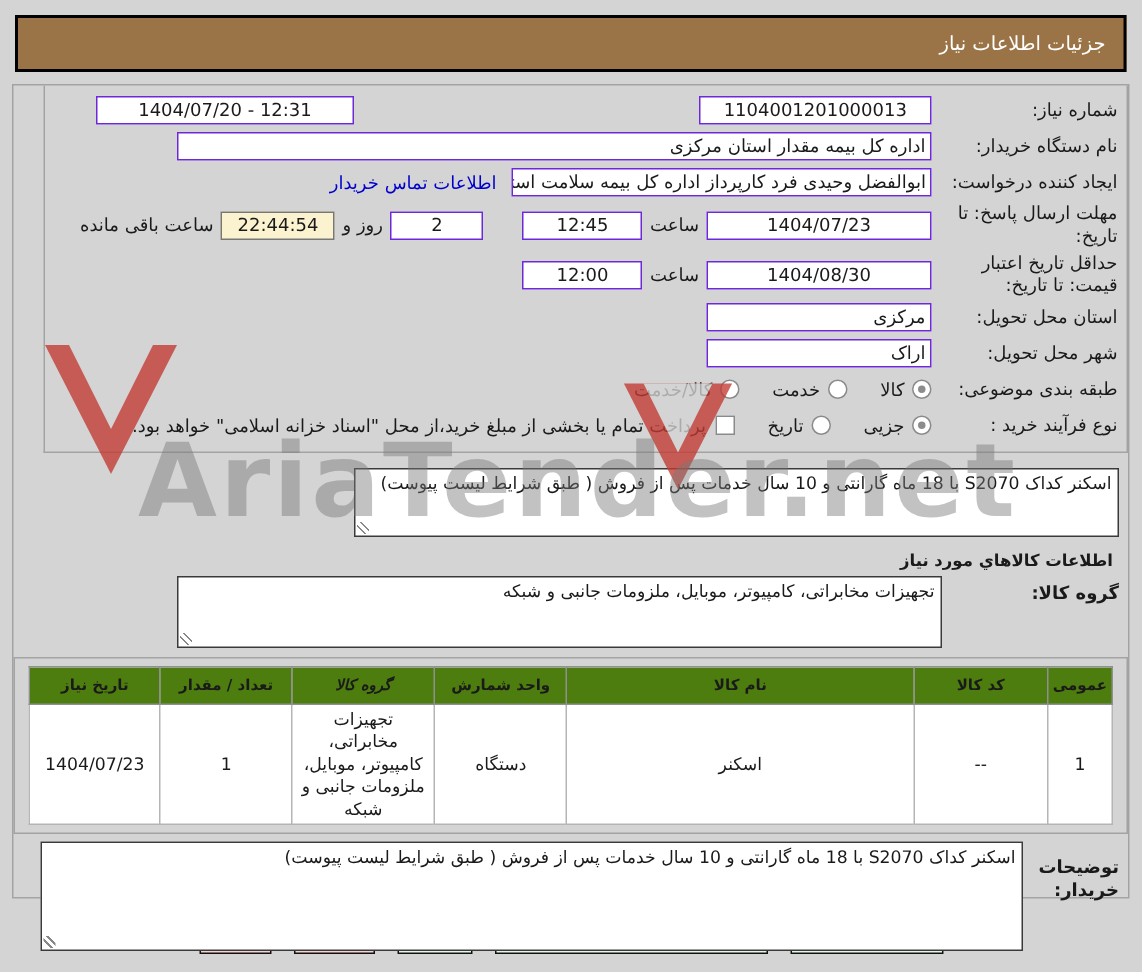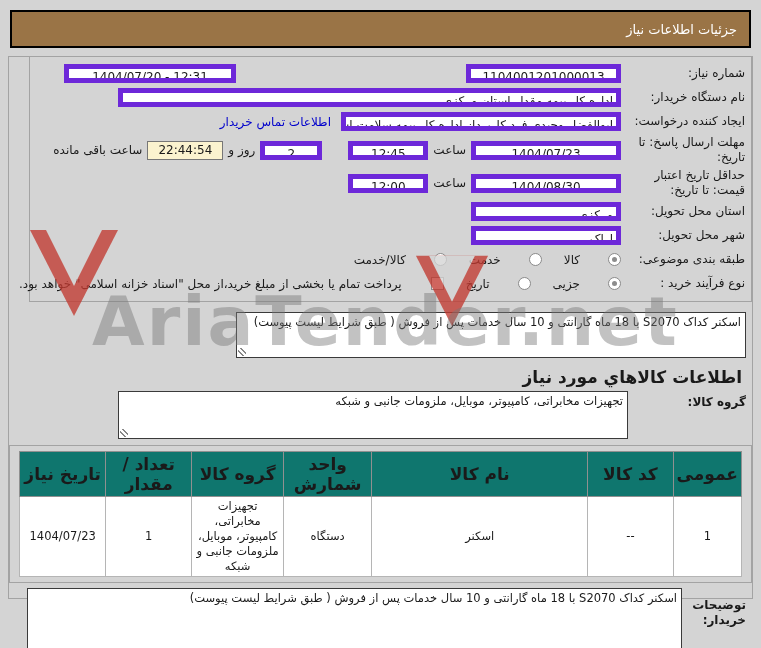--- a/index.html
+++ b/index.html
@@ -51,21 +51,21 @@
   }
   .flabel {
     width: 124px;
     flex-shrink: 0;
     padding-left: 4px;
     line-height: 1.25;
     font-size: 12px;
   }
   .box {
     background: #fff;
-    border: 5px solid #6d28d9;
+    border: 1px solid #6d28d9;
     height: 19px;
     line-height: 17px;
     padding: 0 3px;
     font-size: 12px;
     white-space: nowrap;
     overflow: hidden;
   }
   .center { text-align: center; }
   .w155 { width: 155px; }
   .w170 { width: 172px; }
@@ -82,21 +82,21 @@
     line-height: 17px;
     width: 76px;
     text-align: center;
     font-size: 12px;
   }
   .link { color: #0000cc; cursor: pointer; margin-right: 10px; white-space: nowrap; }
   .leftpair { display: flex; align-items: center; margin-left: 30px; }
   .spacer { flex: 1; }
 
   
-  .opt { display: flex; align-items: center; margin-left: 22px; white-space: nowrap; gap: 23px; }
+  .opt { display: flex; align-items: center; margin-left: 22px; white-space: nowrap; }
   .radio {
     width: 13px; height: 13px;
     border-radius: 50%;
     background: #fff;
     border: 1px solid #8a8a8a;
     display: inline-block;
     margin-left: 5px;
     position: relative;
     flex-shrink: 0;
   }
@@ -136,56 +136,56 @@
   .resize-glyph {
     position: absolute;
     left: 1px; bottom: 1px;
     width: 8px; height: 8px;
     background:
       linear-gradient(45deg, transparent 0 30%, #888 30% 40%, transparent 40% 60%, #888 60% 70%, transparent 70%);
   }
   .goods-header {
     font-weight: bold;
     margin: 9px 10px 4px 0;
-    font-size: 17px;
+    font-size: 11px;
   }
 
   
   .tablebox {
     border: 1px solid #a3a3a3;
     margin: 6px 0 0 0;
     padding: 5px 9px;
   }
   table.goods {
     width: 100%;
     border-collapse: collapse;
     background: #fff;
     border: 1px solid #808080;
   }
   table.goods th {
-    background: #0f766e;
+    background: #4d7c0f;
     font-weight: bold;
-    font-size: 17px;
+    font-size: 10px;
     border: 1px solid #909090;
     height: 25px;
     padding: 2px 3px;
   }
   table.goods td {
     border: 1px solid #b5b5b5;
     text-align: center;
     font-size: 11.5px;
     padding: 2px 3px;
     height: 56px;
     line-height: 1.3;
   }
   .col-idx  { width: 32px; }
   .col-code { width: 92px; }
   .col-name { width: 240px; }
   .col-unit { width: 90px; margin-left: 30px; }
-  .col-grp  { width: 97px; }
+  .col-grp  { width: 97px; font-style: italic; }
   .col-qty  { width: 90px; }
   .col-date { width: 88px; }
 
   .notesrow { display: flex; margin: 5px 6px 0 0; align-items: flex-start; }
   .notesrow .boldlabel { width: 64px; flex-shrink: 0; padding-top: 10px; }
 
   
   .btnrow {
     display: flex;
     justify-content: center;

